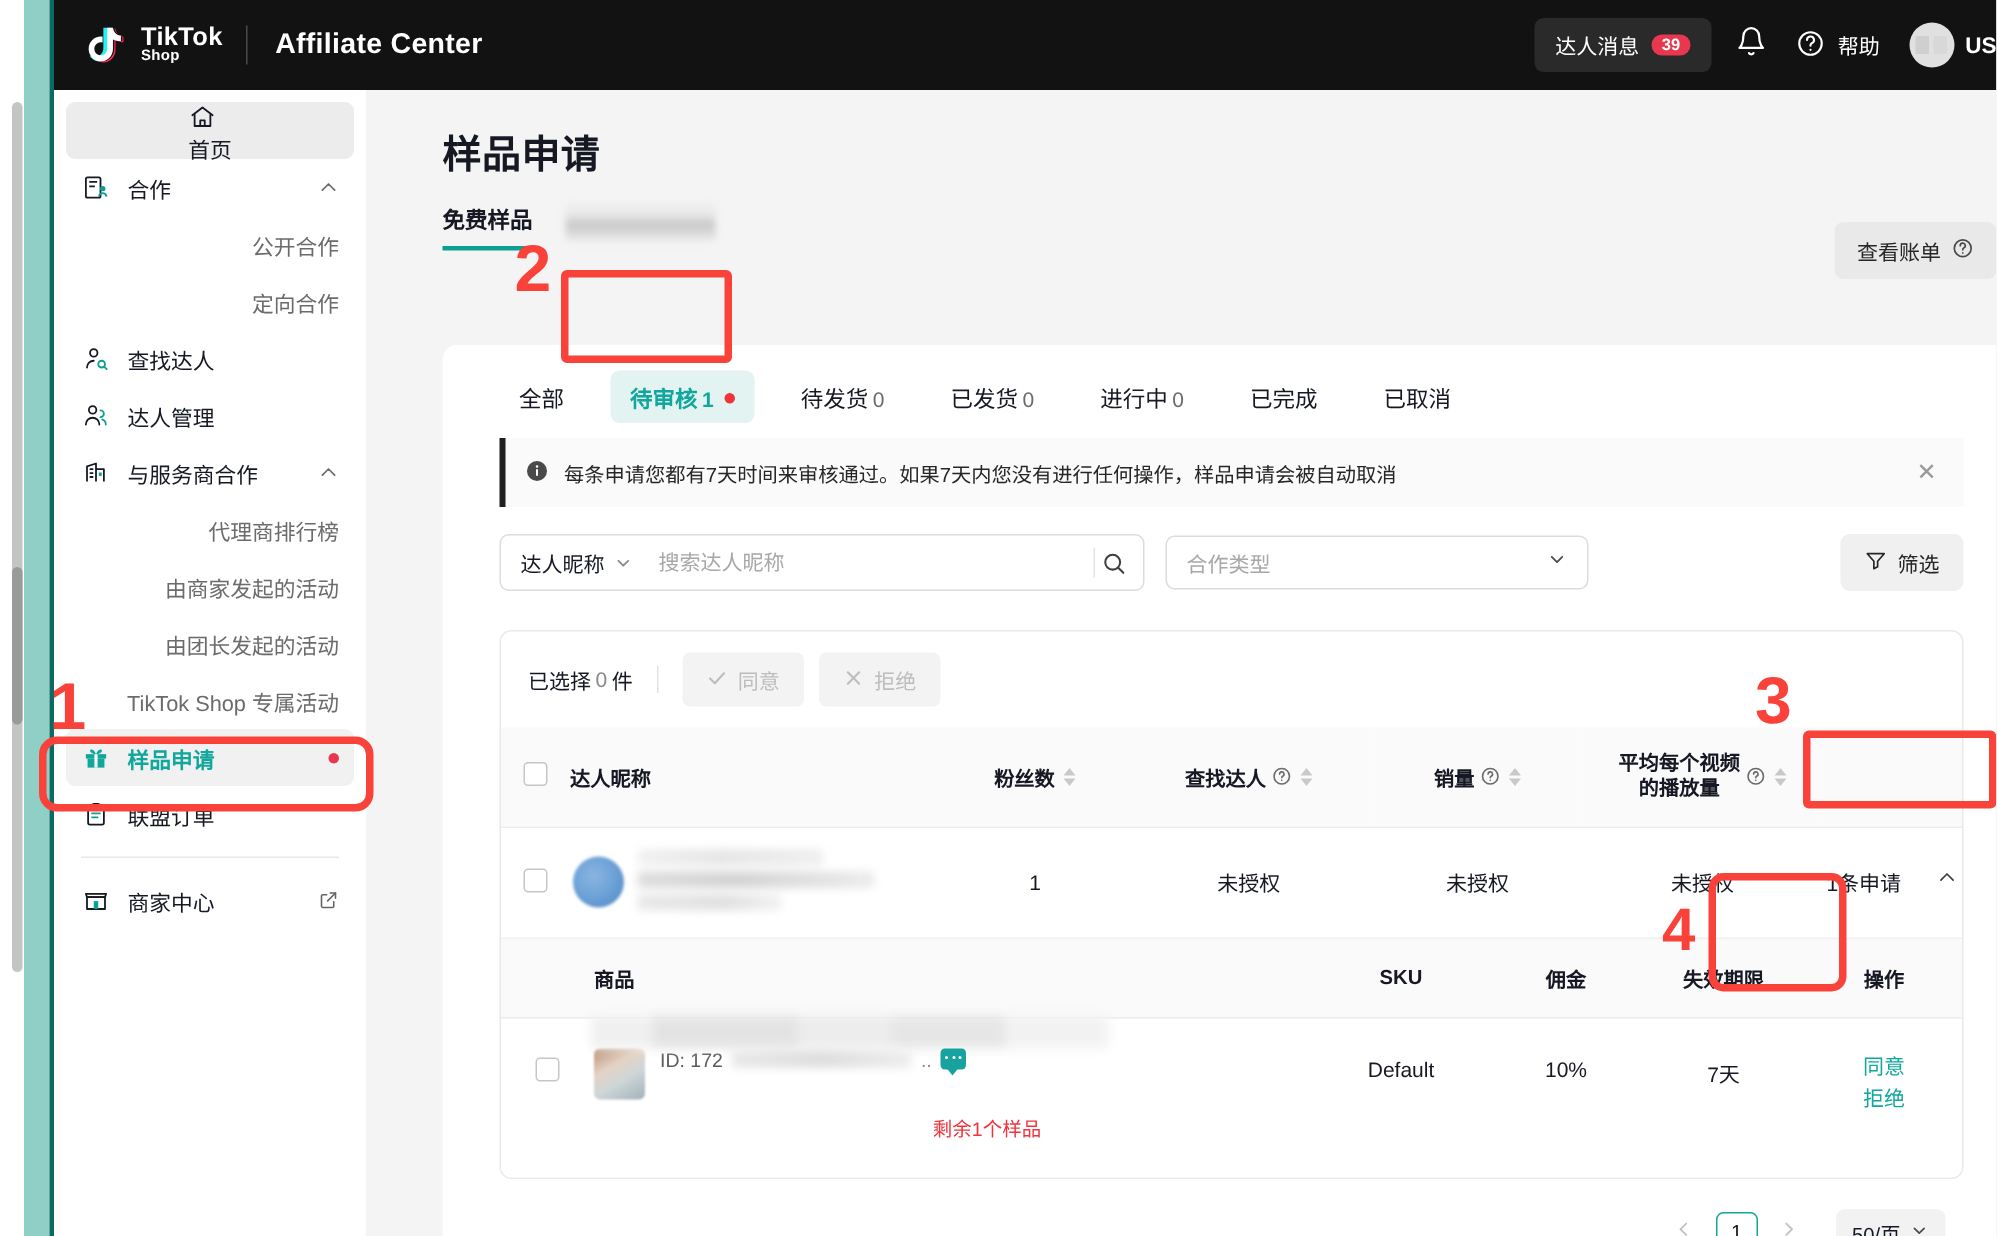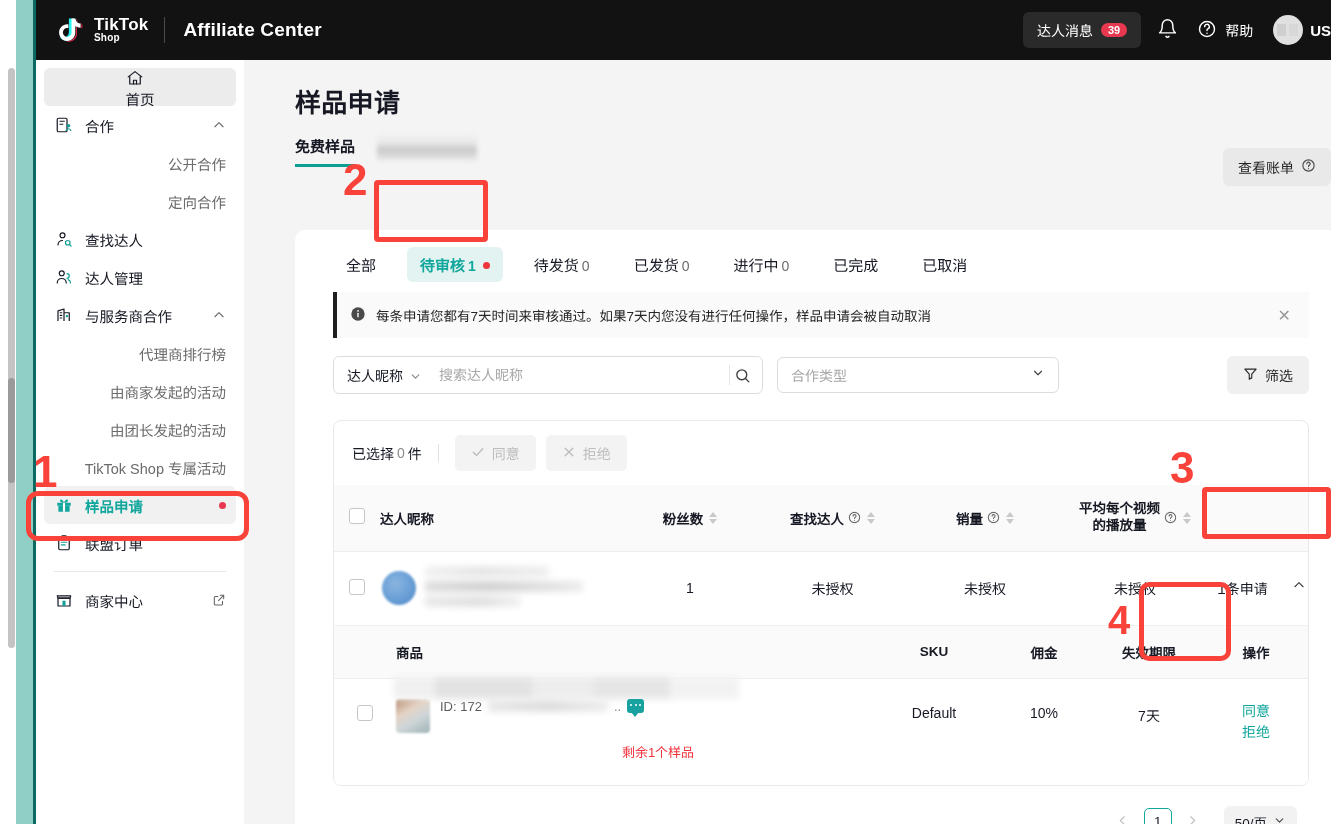--- a/index.html
+++ b/index.html
@@ -145,21 +145,21 @@
   .row-main td { height: 74px; border-bottom: 1px solid #f0f0f0; }
   .cbx { width:16px; height:16px; border:1px solid #c6c6c6; border-radius:3px; display:inline-block; background:#fff; cursor:pointer; }
   .nick-cell { display:flex; align-items:center; gap:9px; padding-left: 2px; }
   .avatar-sm { width: 34px; height: 34px; border-radius: 50%; flex: none;
      background: radial-gradient(circle at 40% 38%, #8ab4e0 0%, #6fa3d8 45%, #4d86c4 100%); filter: blur(1.2px); }
   .blur-lines { flex:1; filter: blur(3px); }
   .bl { height: 11px; border-radius: 2px; margin-bottom: 4px; }
   .bl1 { width: 124px; background: linear-gradient(90deg,#f1f1f1,#e6e6e6 45%,#efefef); }
   .bl2 { width: 158px; background: linear-gradient(90deg,#dedede,#d2d2d2 40%,#e3e3e3 80%,#ededed); }
   .bl3 { width: 96px;  background: linear-gradient(90deg,#e9e9e9,#e0e0e0 60%,#f2f2f2); }
-  .req-btn { display:inline-flex; align-items:flex-start; gap: 24px; font-size: 14px; color:#161823; cursor:pointer;font-family:Liberation Mono, monospace; }
+  .req-btn { display:inline-flex; align-items:flex-start; gap: 24px; font-size: 14px; color:#161823; cursor:pointer; }
 
   
   .subrow td { background: #fff; padding: 0; }
   .sub { padding: 0 0 14px 0; }
   table.st { width: 100%; border-collapse: collapse; table-layout: fixed; }
   table.st th { font-size: 13px; font-weight: 600; color: #161823; padding: 16px 0 12px; text-align: center; }
   table.st td { padding: 6px 0 10px; vertical-align: top; }
   th.s-check { width: 62px; }
   th.s-goods { width: 478px; text-align: left !important; }
   th.s-sku   { width: 120px; }

